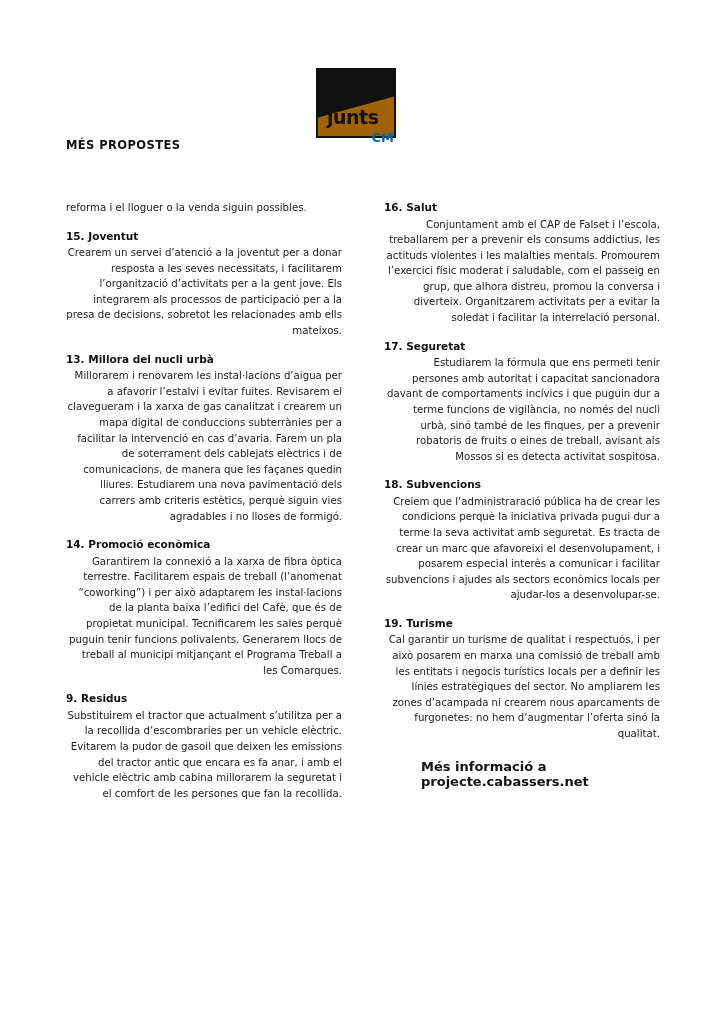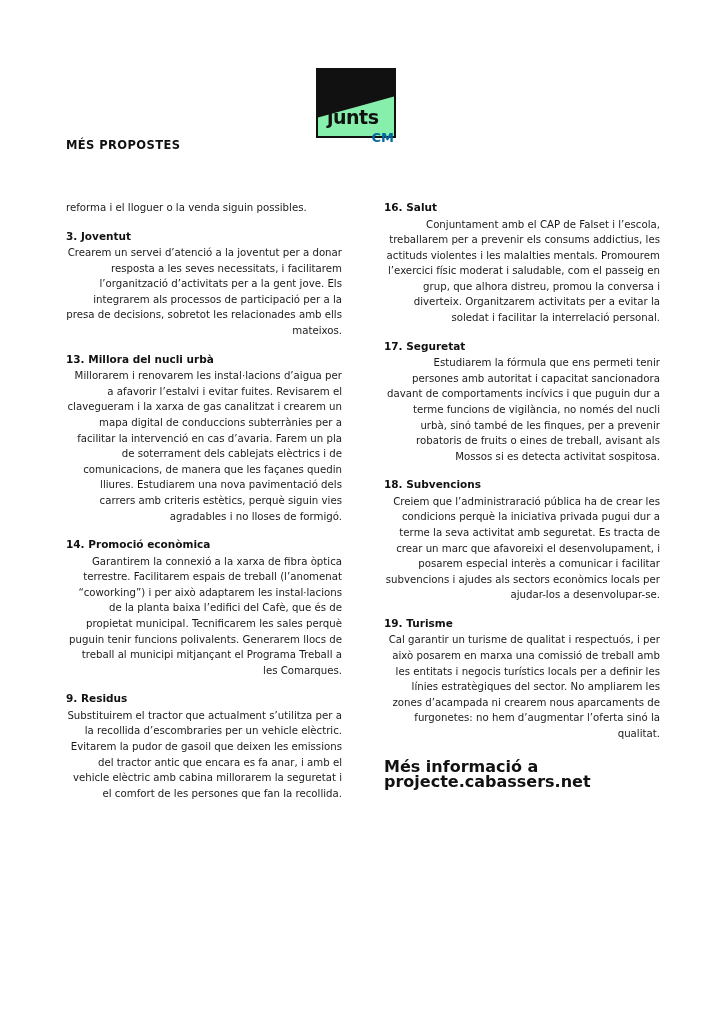--- a/index.html
+++ b/index.html
@@ -30,21 +30,21 @@
     width: 80px;
     height: 78px;
   }
   .logo-box {
     position: absolute;
     left: 0; top: 0;
     width: 80px;
     height: 70px;
     border: 2px solid #111;
     box-sizing: border-box;
-    background: #86efac;
+    background: #a16207;
     overflow: hidden;
   }
   .logo-black {
     position: absolute;
     left: 0;
     top: 0;
     width: 100%;
     height: 100%;
     background: #111;
     clip-path: polygon(0 0, 100% 0, 100% 40%, 0 72%);
@@ -107,25 +107,26 @@
     margin: 0;
     text-align: right;
   }
   .lead {
     font-size: 10.2px;
     line-height: 15.6px;
     color: #1a1a1a;
     margin: 0 0 13px 0;
   }
   .footer-note {
-    font-size: 16px;
+    font-size: 13px;
     font-weight: bold;
     color: #111;
     margin-top: 17px;
     line-height: 15.5px;
+    margin-left: 37px;
   }
 </style>
 </head>
 <body>
 
 <div class="page">
 
   <div class="logo-wrap">
     <div class="logo-box">
       <div class="logo-black"></div>
@@ -135,21 +136,21 @@
   </div>
 
   <div class="doc-header">MÉS PROPOSTES</div>
 
   <div class="columns">
 
     <div class="col">
       <p class="lead">reforma i el lloguer o la venda siguin possibles.</p>
 
       <div class="sec">
-        <p class="sec-title">3. Joventut</p>
+        <p class="sec-title">15. Joventut</p>
         <p class="sec-body">Crearem un servei d’atenció a la joventut per a donar resposta a les seves necessitats, i facilitarem l’organització d’activitats per a la gent jove. Els integrarem als processos de participació per a la presa de decisions, sobretot les relacionades amb ells mateixos.</p>
       </div>
 
       <div class="sec">
         <p class="sec-title">13. Millora del nucli urbà</p>
         <p class="sec-body">Millorarem i renovarem les instal·lacions d’aigua per a afavorir l’estalvi i evitar fuites. Revisarem el clavegueram i la xarxa de gas canalitzat i crearem un mapa digital de conduccions subterrànies per a facilitar la intervenció en cas d’avaria. Farem un pla de soterrament dels cablejats elèctrics i de comunicacions, de manera que les façanes quedin lliures. Estudiarem una nova pavimentació dels carrers amb criteris estètics, perquè siguin vies agradables i no lloses de formigó.</p>
       </div>
 
       <div class="sec">
         <p class="sec-title">14. Promoció econòmica</p>

